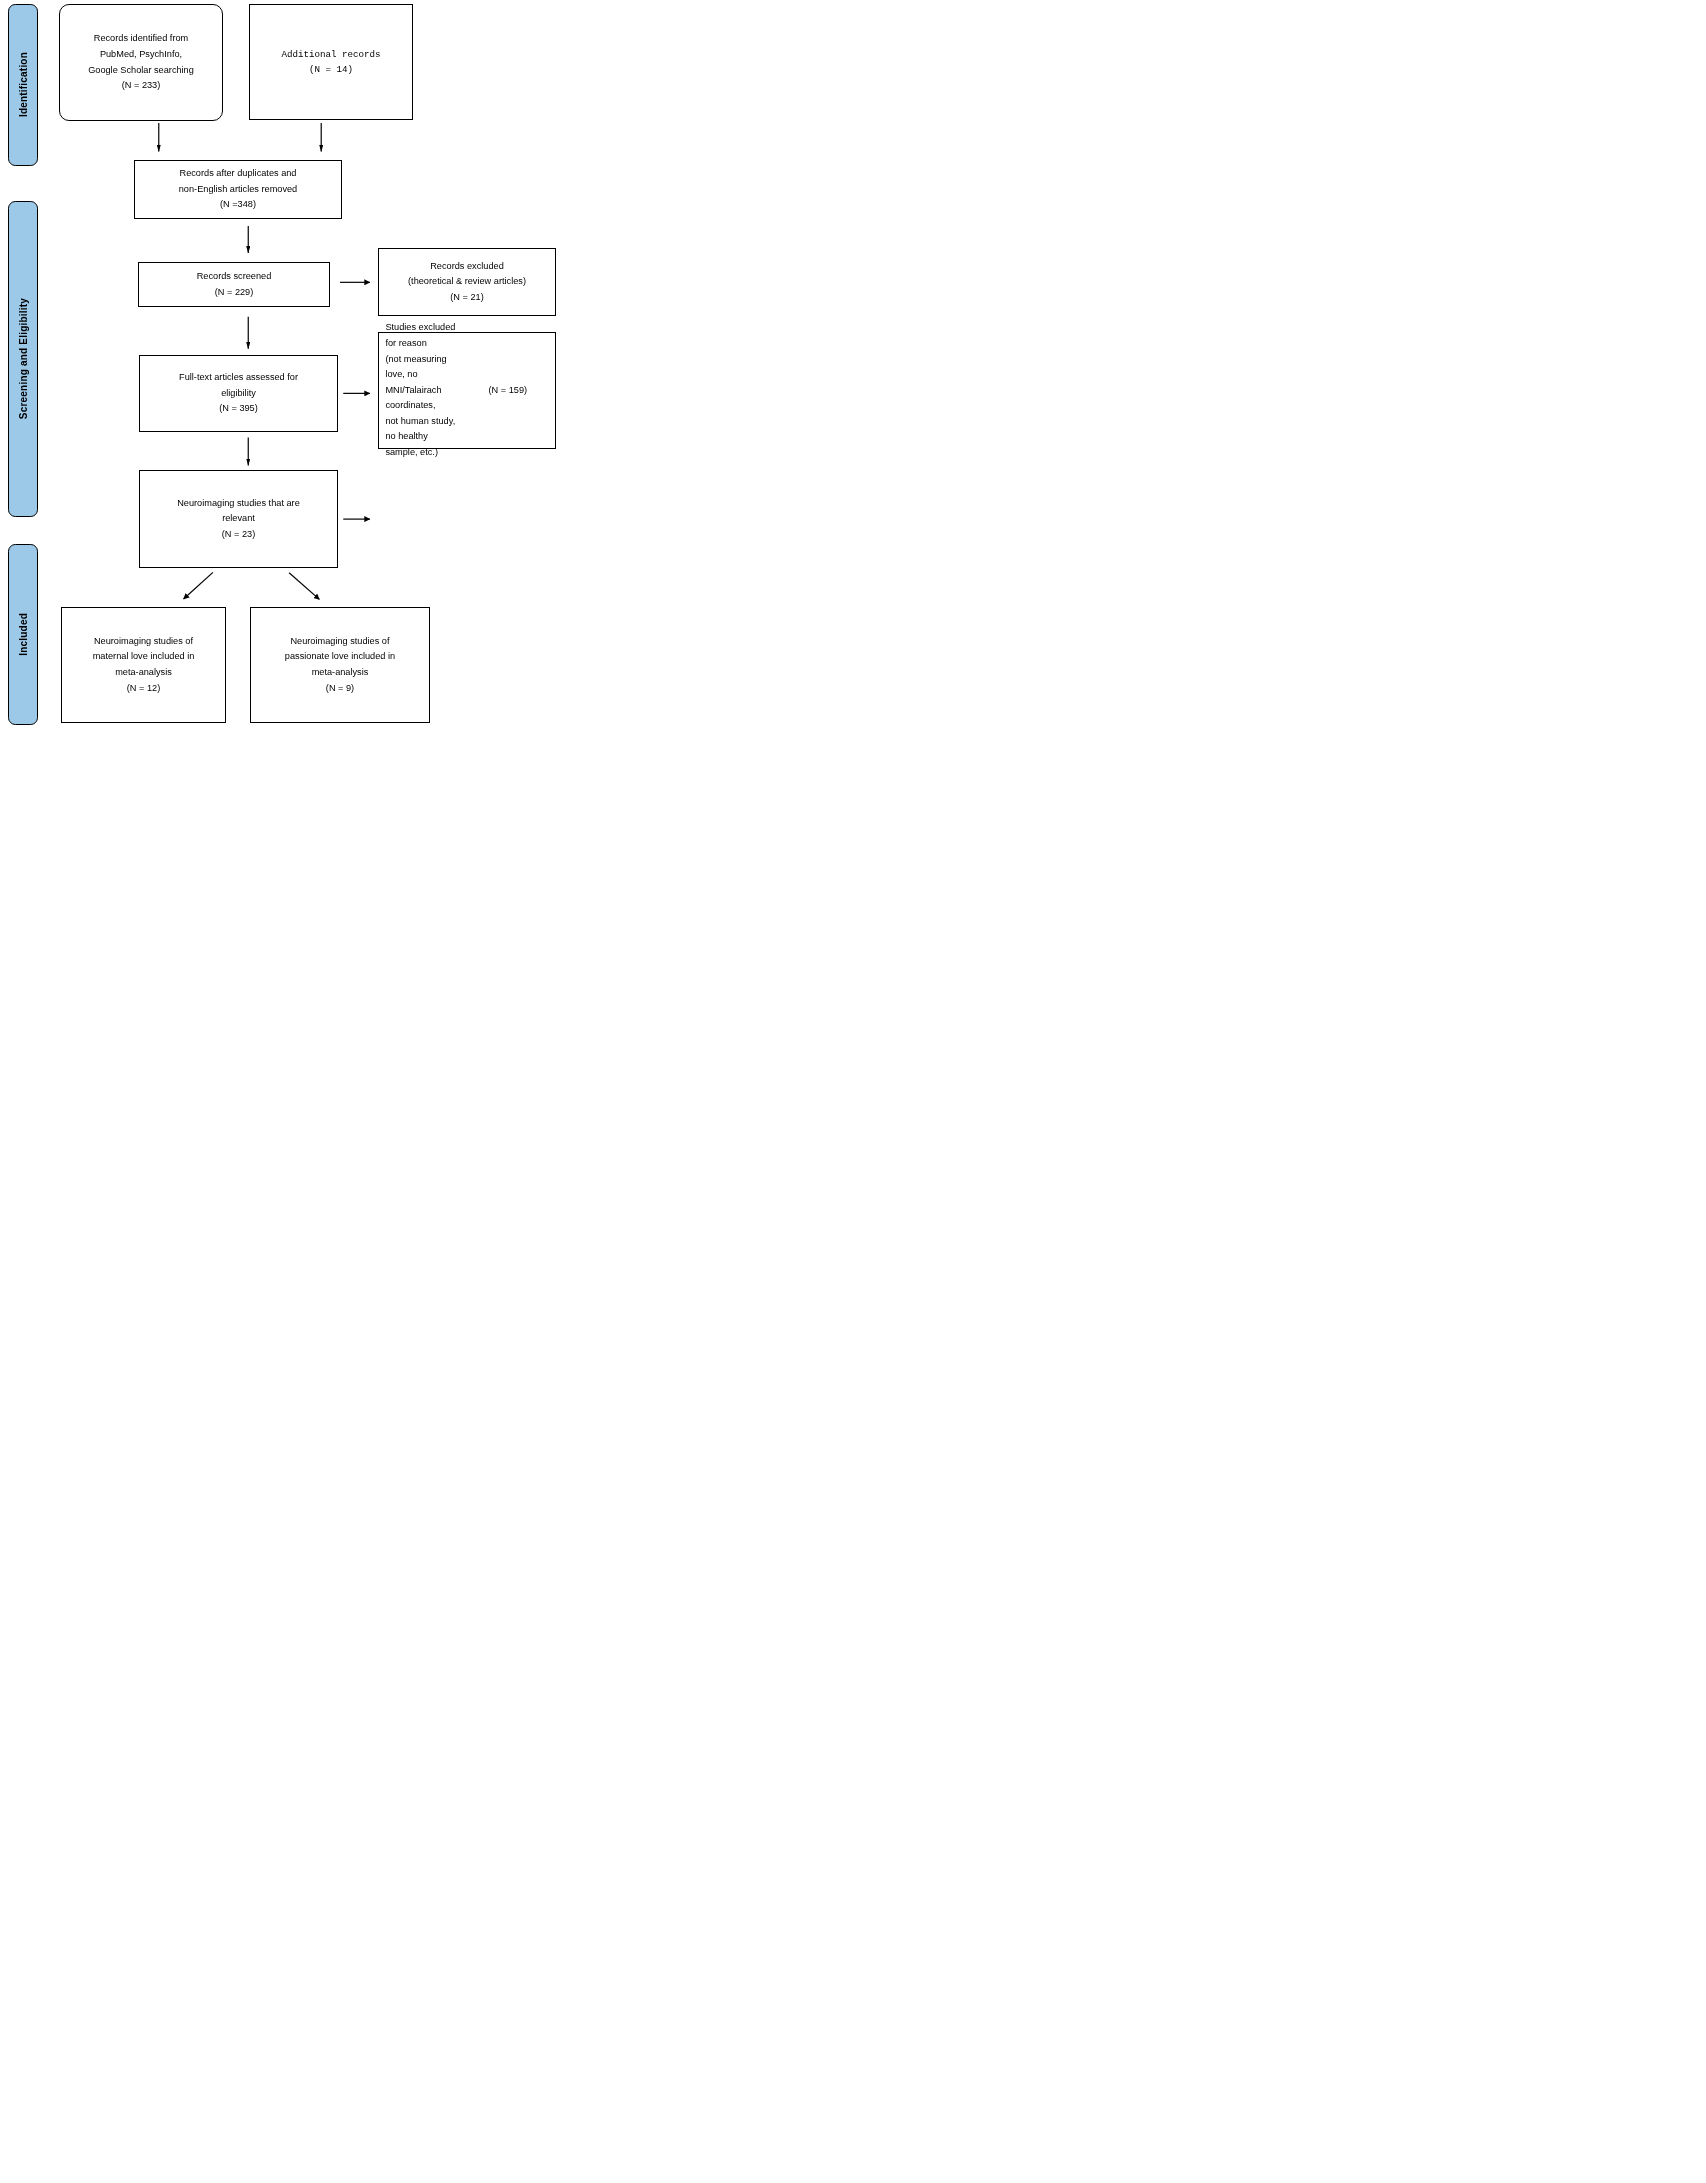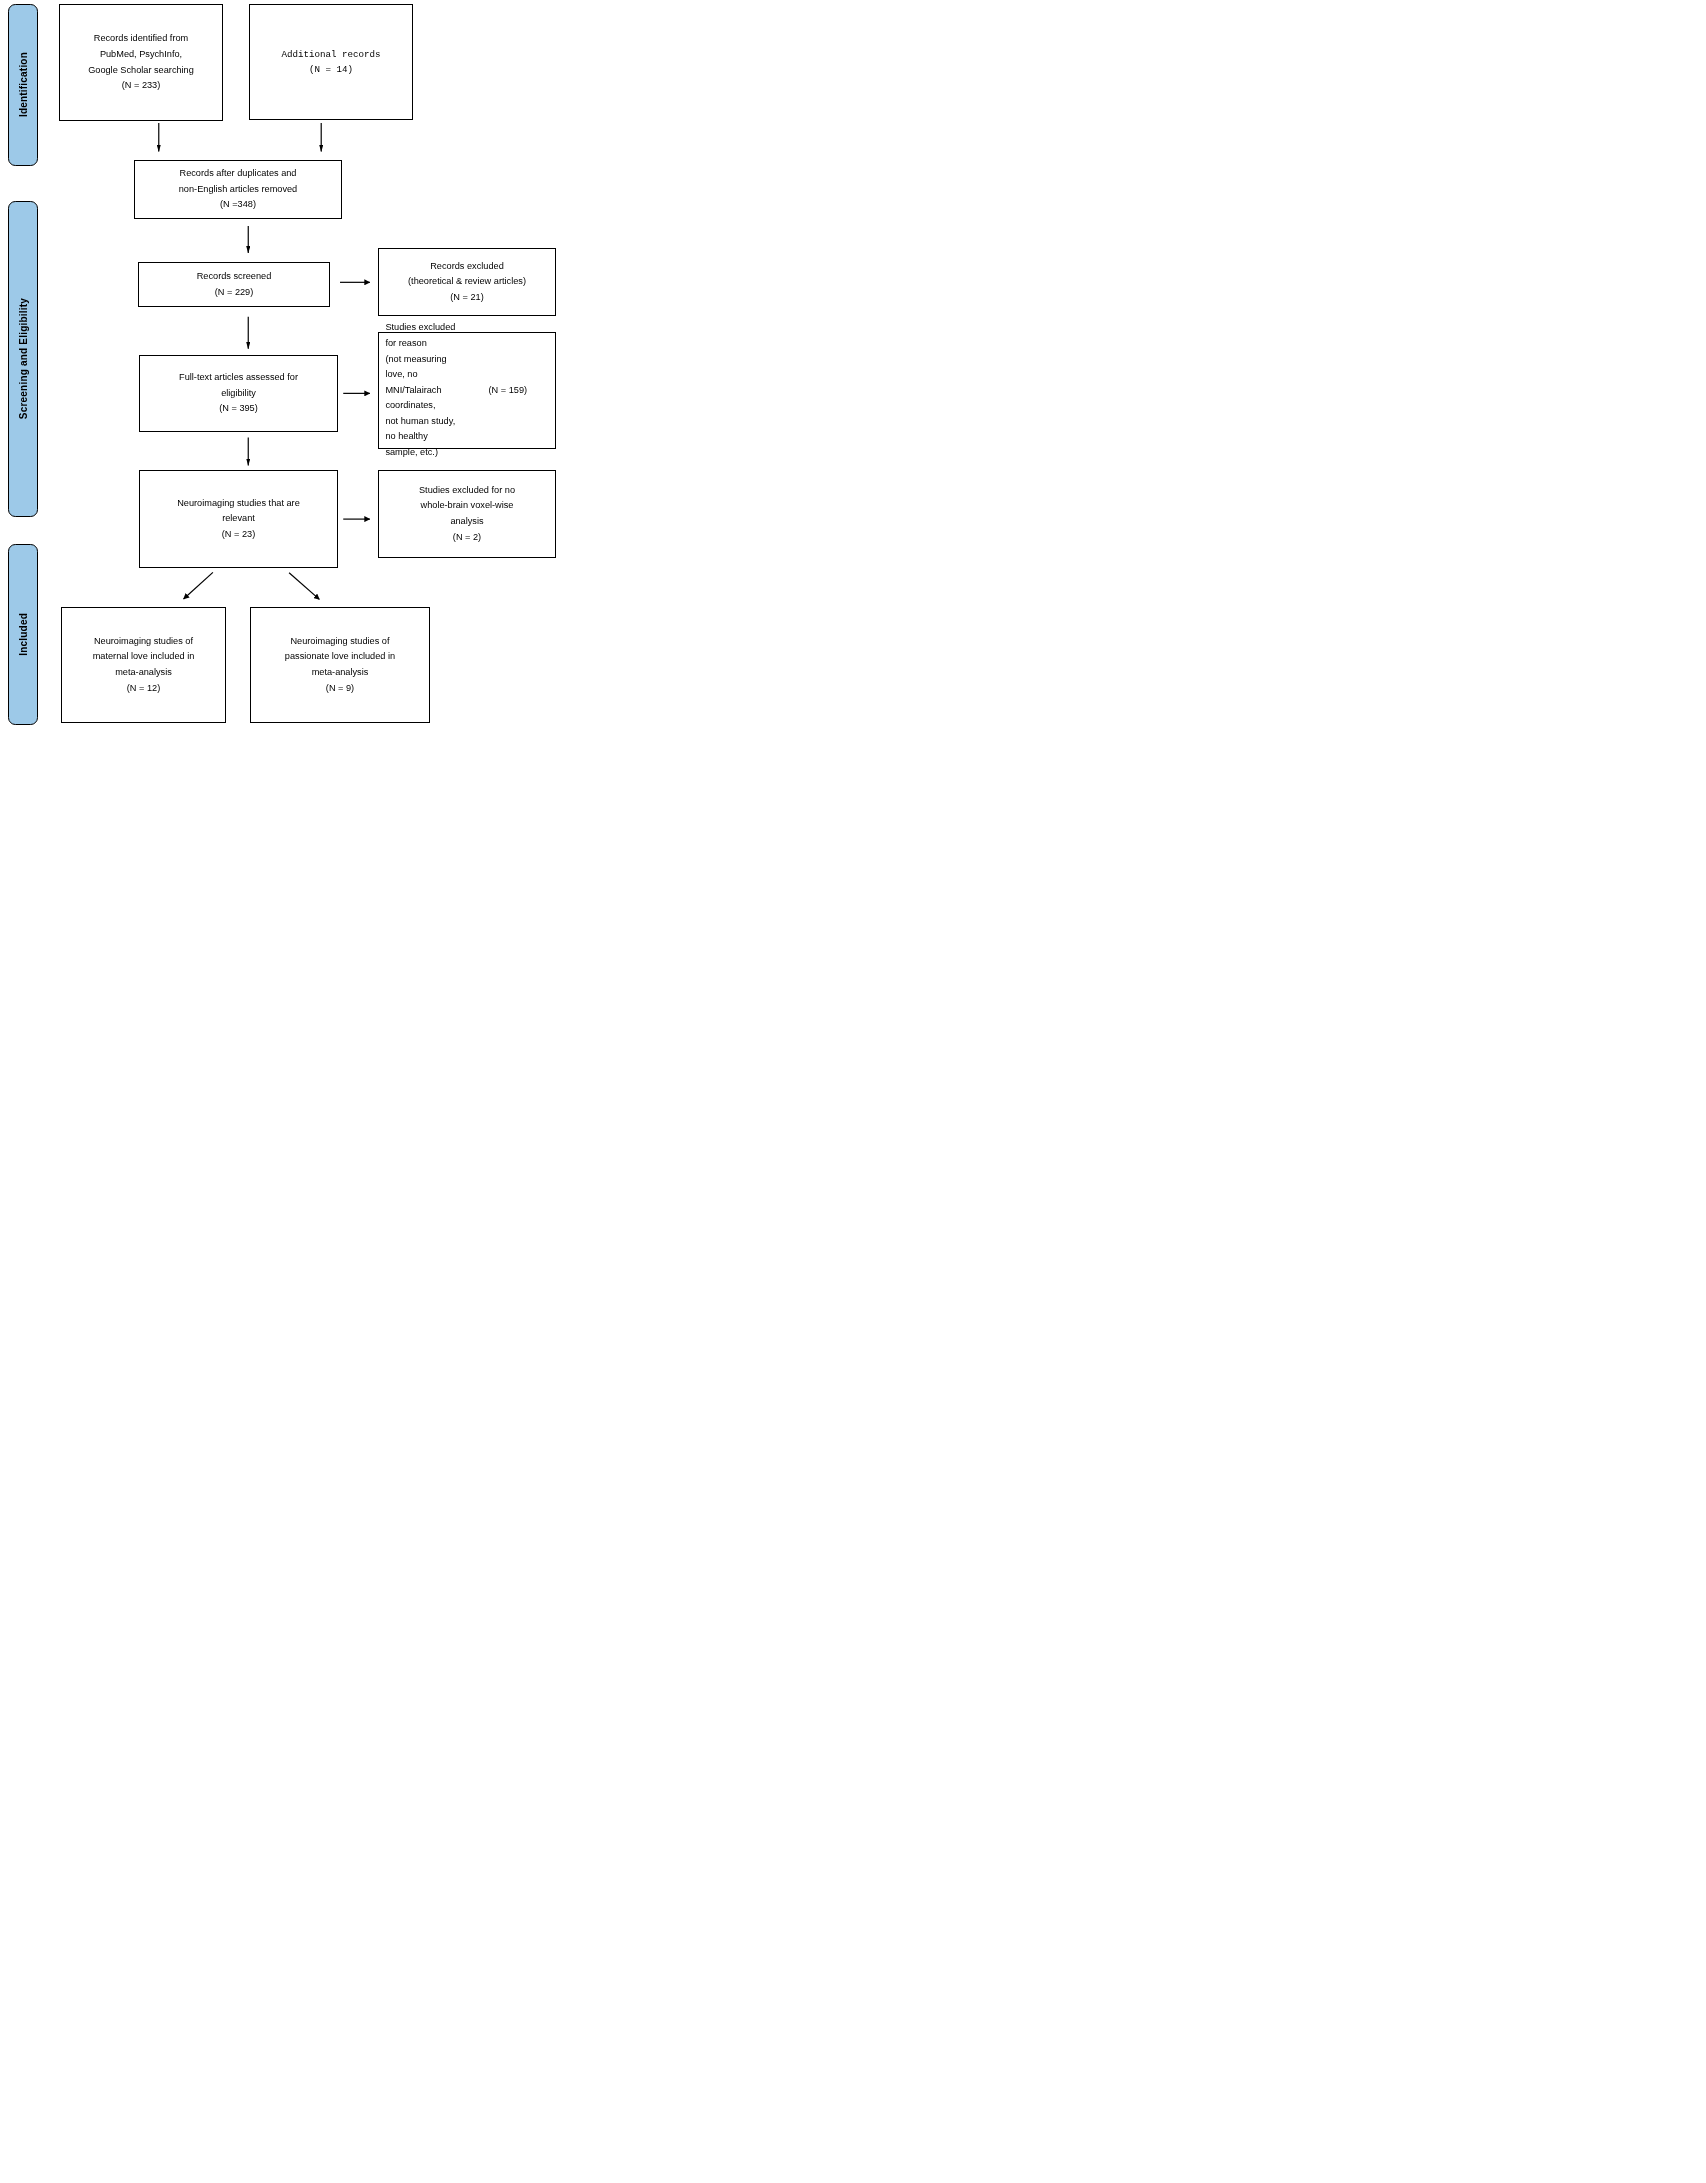--- a/index.html
+++ b/index.html
@@ -49,21 +49,21 @@
     font-size: 9.2px;
     line-height: 15.6px;
     text-align: center;
     padding: 1.8px 4.6px;
   }
   .node .txt { display: block; width: 100%; white-space: pre-line; }
   .node.reason { padding: 1.8px 6.4px; }
   .node.reason .txt.body { text-align: left; }
   .node.reason .txt.count { text-align: center; }
 
-  #box-identified   { left: 59px; top: 4.1px;    width: 164px; height: 117px; }
+  #box-identified   { left: 59px; top: 4.1px;    width: 164px; height: 117px; border-radius: 10px; }
   #box-additional   { left: 249px; top: 4.1px;    width: 164px; height: 116px; font-family: Liberation Mono, monospace; }
   #box-dedup        { left: 134px; top: 160px;  width: 208px; height: 59px; }
   #box-screened     { left: 138px; top: 262px;  width: 192px; height: 45px; justify-content: flex-end;  }
   #box-rec-excl     { left: 378px; top: 248px;  width: 178px; height: 68px; }
   #box-fulltext     { left: 139px; top: 355px;  width: 199px; height: 77px; }
   #box-excl-reason  { left: 378px; top: 332px;  width: 178px; height: 117px; }
   #box-relevant     { left: 139px; top: 470px; width: 199px; height: 98px; }
   #box-excl-wb      { left: 378px; top: 470px; width: 178px; height: 88px; }
   #box-maternal     { left: 61px; top: 607px; width: 165px; height: 116px; }
   #box-passionate   { left: 250px; top: 607px; width: 180px; height: 116px; }
@@ -125,26 +125,20 @@
 MNI/Talairach coordinates,
 not human study, no healthy
 sample, etc.)</span>
     <span class="txt count">(N = 159)</span>
   </div>
   <div class="node" id="box-relevant">
     <span class="txt">Neuroimaging studies that are
 relevant
 (N = 23)</span>
   </div>
-  <div class="node" id="box-excl-wb">
-    <span class="txt">Studies excluded for no
-whole-brain voxel-wise
-analysis
-(N = 2)</span>
-  </div>
   <div class="node" id="box-maternal">
     <span class="txt">Neuroimaging studies of
 maternal love included in
 meta-analysis
 (N = 12)</span>
   </div>
   <div class="node" id="box-passionate">
     <span class="txt">Neuroimaging studies of
 passionate love included in
 meta-analysis

